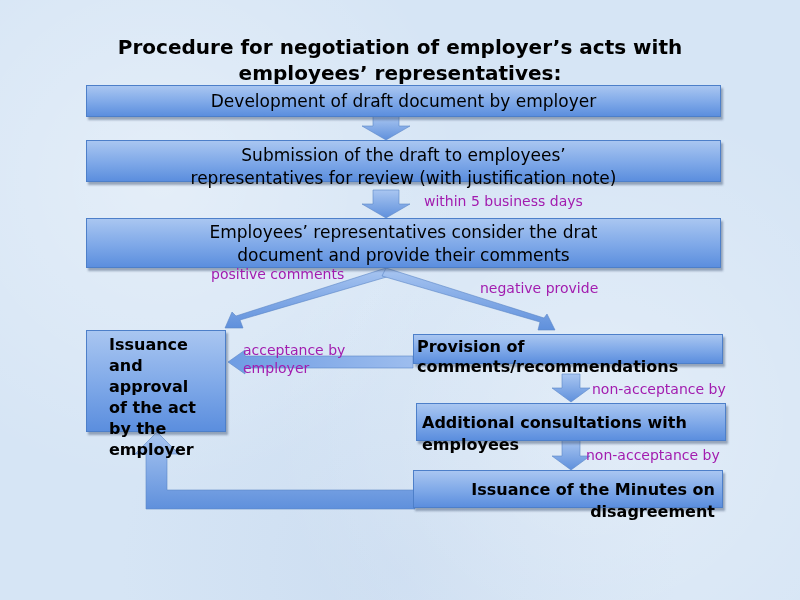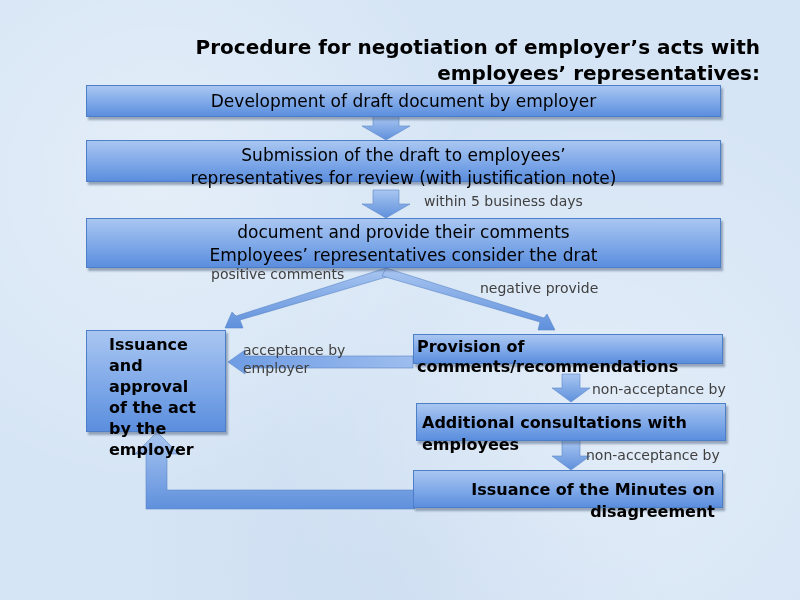--- a/index.html
+++ b/index.html
@@ -7,32 +7,32 @@
     width:800px; height:600px; position:relative; overflow:hidden;
     background:#d6e5f5;
     background-image:
       radial-gradient(circle at 20% 30%, rgba(255,255,255,0.35) 0, rgba(255,255,255,0) 40%),
       radial-gradient(circle at 75% 70%, rgba(255,255,255,0.3) 0, rgba(255,255,255,0) 45%),
       radial-gradient(circle at 50% 95%, rgba(190,210,235,0.4) 0, rgba(190,210,235,0) 40%);
     font-family:"DejaVu Sans", sans-serif;
   }
   .title {
     position:absolute; left:40px; top:34px; width:720px;
-    text-align:right; font-weight:bold; font-size:20px; line-height:26px; color:#000;
+    text-align:center; font-weight:bold; font-size:20px; line-height:26px; color:#000;
   }
   .box {
     position:absolute; box-sizing:border-box;
     background:linear-gradient(to bottom, #a9c6f1 0%, #7ea8e8 55%, #5b8ede 100%);
     border:1px solid #4d7fc9;
     box-shadow:2px 3px 2px rgba(60,80,110,0.45);
     color:#000;
   }
   .box.center { text-align:center; font-size:17px; line-height:23px; }
   .box.left { text-align:left; font-weight:bold; font-size:16px; line-height:21px; padding:4px 6px; overflow:visible; }
-  .lbl { position:absolute; font-size:14px; color:#404040; white-space:nowrap; line-height:18px; }
+  .lbl { position:absolute; font-size:14px; color:#a21caf; white-space:nowrap; line-height:18px; }
   svg.arrows { position:absolute; left:0; top:0; width:800px; height:600px; pointer-events:none; }
 </style>
 </head>
 <body>
 
 <div class="title">
   <div>Procedure for negotiation of employer’s acts with</div>
   <div>employees’ representatives:</div>
 </div>
 
@@ -69,22 +69,22 @@
 </div>
 
 <div class="box center" style="left:86px; top:140px; width:635px; height:42px; padding-top:3px;">
   <div>Submission of the draft to employees’</div>
   <div>representatives for review (with justification note)</div>
 </div>
 
 <div class="lbl" style="left:424px; top:192px;">within 5 business days</div>
 
 <div class="box center" style="left:86px; top:218px; width:635px; height:50px; padding-top:2px;">
+  <div>Employees’ representatives consider the drat</div>
   <div>document and provide their comments</div>
-  <div>Employees’ representatives consider the drat</div>
 </div>
 
 <div class="lbl" style="left:165px; top:265px;margin-left:46px;">positive comments</div>
 <div class="lbl" style="left:480px; top:279px;">negative provide</div>
 
 <div class="box left" style="left:86px; top:330px; width:140px; height:102px; padding:3px 22px;">
   <span>Issuance and approval of the act by the employer</span>
 </div>
 
 <div class="lbl" style="left:243px; top:341px; white-space:normal; width:130px;">

